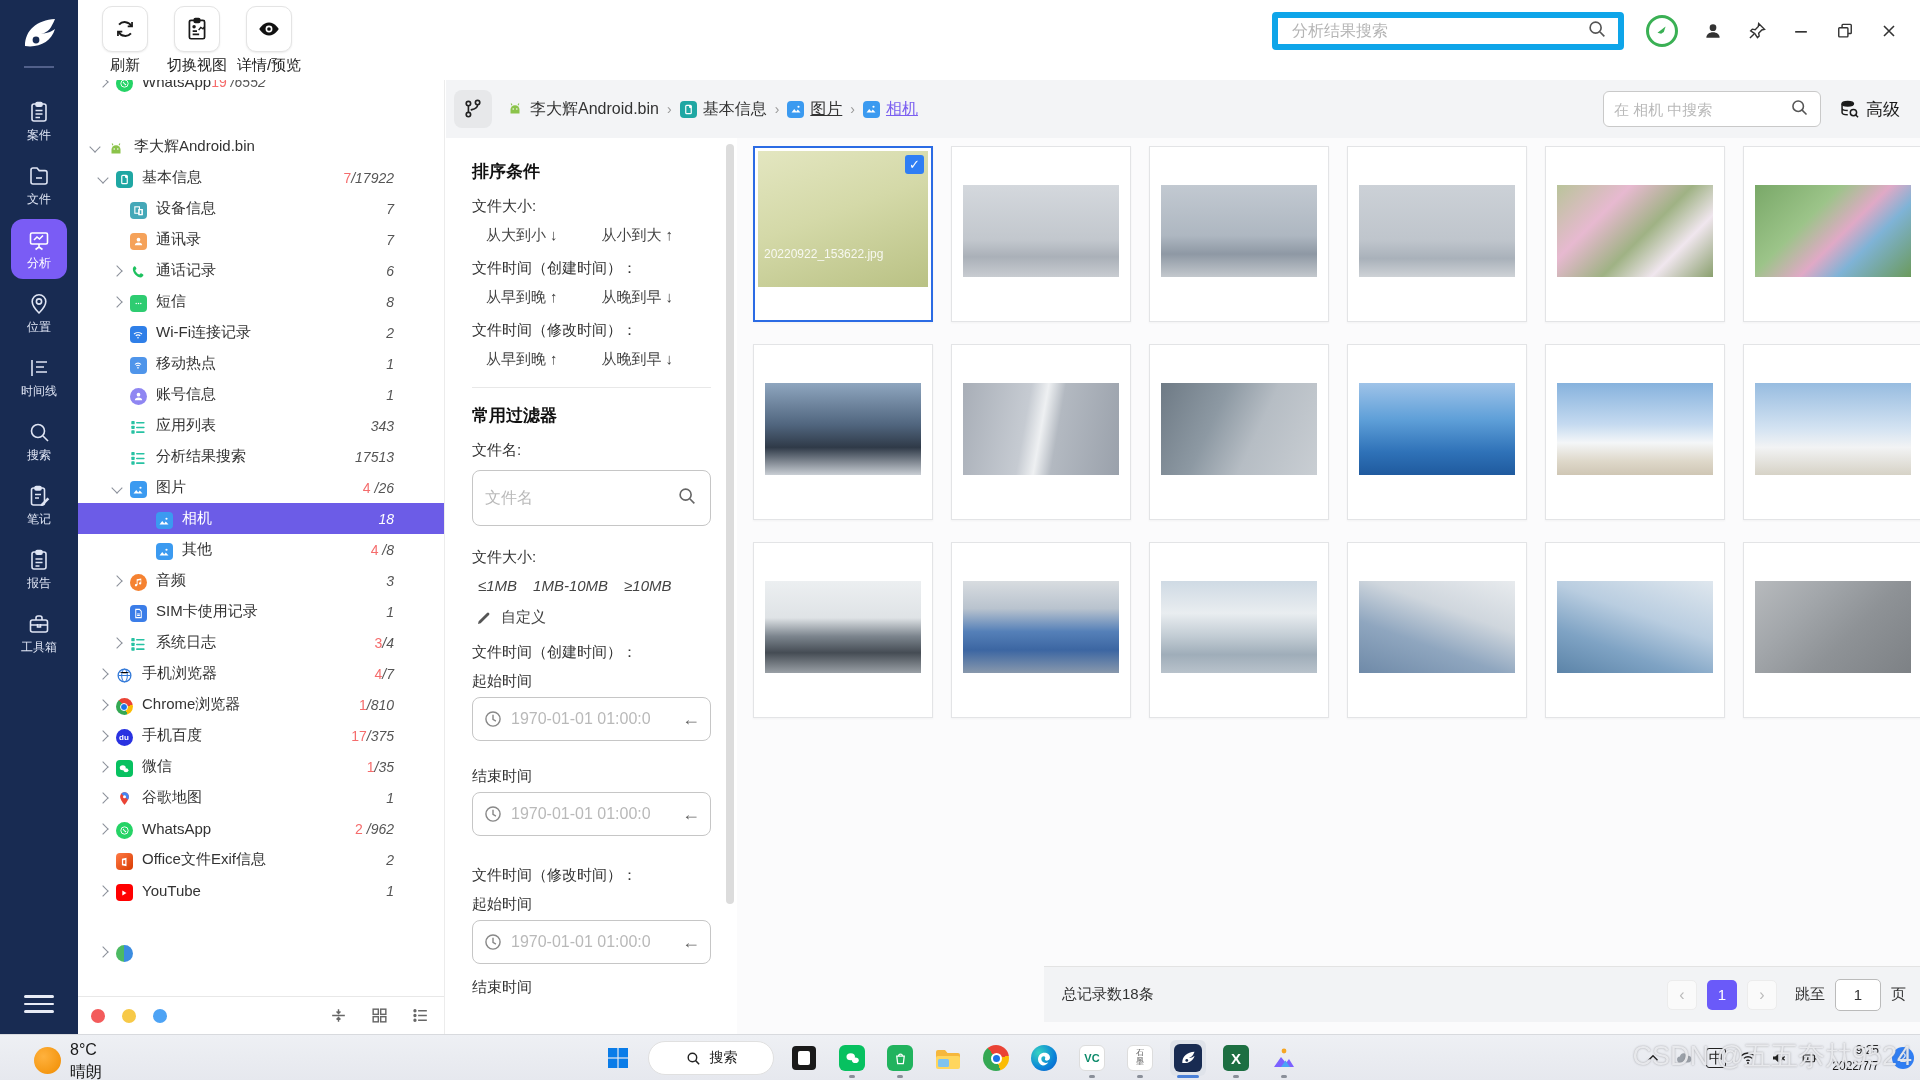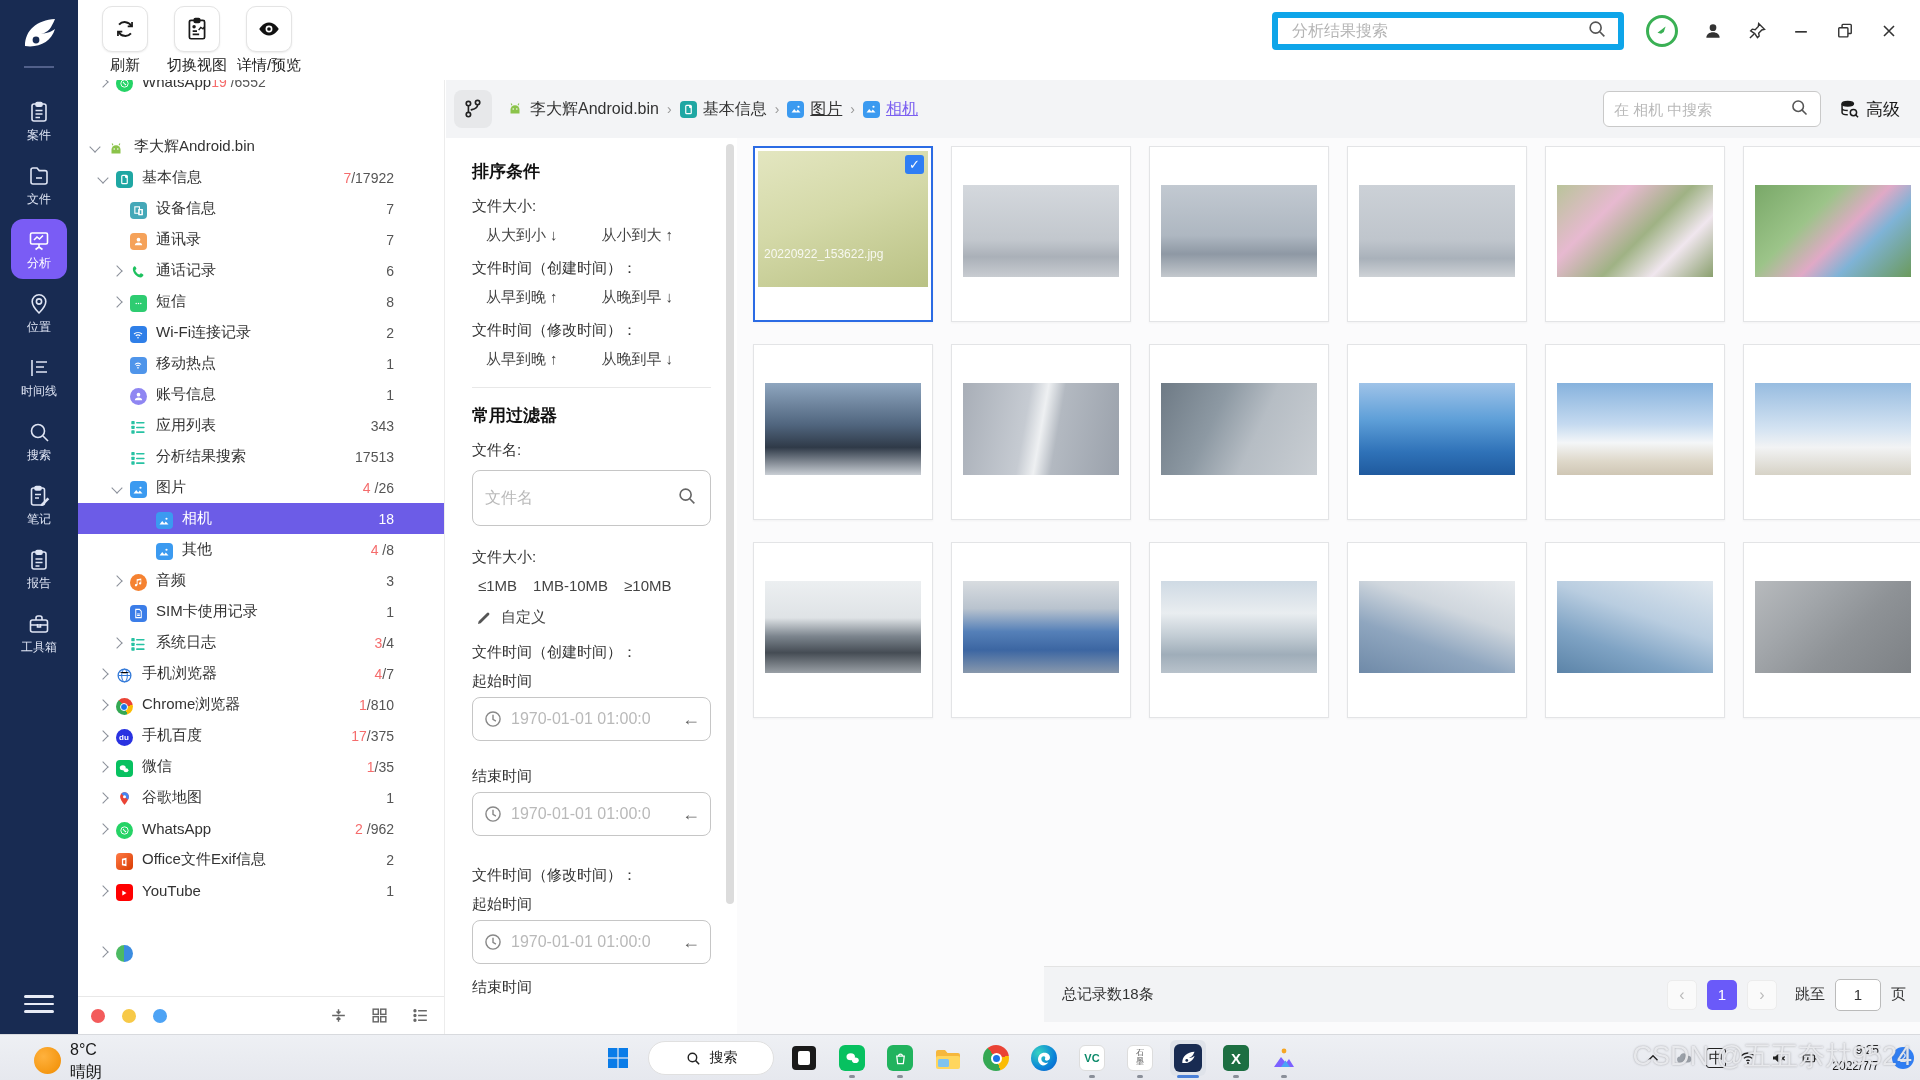--- a/index.html
+++ b/index.html
@@ -44,21 +44,21 @@
   .trow { height:31px; display:flex; align-items:center; font-size:15px; color:#333; cursor:pointer; padding-right:50px; white-space:nowrap; }
   .trow .chevbox { width:18px; height:18px; flex:0 0 18px; display:flex; align-items:center; justify-content:center; }
   .chev { width:8px; height:8px; border-right:1.6px solid #8a8f99; border-bottom:1.6px solid #8a8f99; }
   .chev.r { transform:rotate(-45deg); }
   .chev.v { transform:rotate(45deg); }
   .trow .ticon { width:20px; height:20px; flex:0 0 20px; margin:7px 8px 0 2px; display:flex; align-items:flex-start; justify-content:center; }
   .ic { width:17px; height:17px; border-radius:4px; display:flex; align-items:center; justify-content:center; }
   .trow .tlab { flex:1; overflow:hidden; text-overflow:ellipsis; }
   .trow .tcnt { font-size:14px; }
   .trow .tcnt em { font-style:normal; color:#f56c6c; }
-  .trow .tcnt span { color:#555; }
+  .trow .tcnt span { color:#555;font-style:italic; }
   .trow.sel { background:#6c5ce7; color:#fff; }
   .trow.sel .tcnt span, .trow.sel .tcnt em { color:#fff; }
   .tree-footer { position:absolute; left:0; right:0; bottom:0; height:38px; background:#fff; border-top:1px solid #e8e8e8; display:flex; align-items:center; }
   .dot { width:14px; height:14px; border-radius:50%; margin-right:17px; cursor:pointer; }
   .tf-icons { margin-left:auto; margin-right:14px; display:flex; gap:22px; color:#555; }
   .tf-icons svg { width:19px; height:19px; cursor:pointer; }
 
   
   .right-region { position:absolute; left:446px; top:80px; right:0; bottom:0; background:#fbfbfc; }
   .crumbbar { position:absolute; left:0; right:0; top:0; height:58px; background:#f3f4f6; display:flex; align-items:center; padding:0 20px 0 8px; }
@@ -78,21 +78,21 @@
   .filter-panel { position:absolute; left:0; top:58px; width:291px; bottom:0; background:#fff; overflow:hidden; padding:22px 26px 0 26px; }
   .f-title { font-size:17px; font-weight:bold; color:#111; margin-bottom:14px; }
   .f-label { font-size:15px; color:#333; margin:14px 0 10px 0; }
   .f-opts { display:flex; gap:44px; padding-left:14px; margin-bottom:6px; }
   .f-opt { font-size:15px; color:#444; cursor:pointer; white-space:nowrap; }
   .f-opt .arr { margin-left:4px; }
   .f-divider { height:1px; background:#e8e8e8; margin:18px 0 16px 0; }
   .f-input { height:56px; border:1px solid #c6c6c6; border-radius:8px; display:flex; align-items:center; padding:0 12px; background:#fff; margin:4px 0 10px 0; }
   .f-input input { border:none; outline:none; flex:1; width:50px; font-size:16px; color:#333; font-family:inherit; }
   .f-input input::placeholder { color:#b9b9b9; }
-  .chips { display:flex; gap:16px; padding-left:6px; font-size:15px; color:#444; margin-bottom:14px; }
+  .chips { display:flex; gap:16px; padding-left:6px; font-size:15px; color:#444; margin-bottom:14px;font-style:italic; }
   .chips span { cursor:pointer; white-space:nowrap; }
   .custom-row { display:flex; align-items:center; gap:9px; font-size:15px; color:#444; padding-left:4px; margin-bottom:16px; cursor:pointer; }
   .date-input { height:44px; border:1px solid #c6c6c6; border-radius:8px; display:flex; align-items:center; padding:0 10px; gap:8px; margin:6px 0 14px 0; }
   .date-input .dval { flex:1; font-size:16px; color:#b9b9b9; white-space:nowrap; overflow:hidden; }
   .date-input .back { color:#666; font-size:18px; }
   .f-scrollbar { position:absolute; right:3px; top:6px; width:8px; height:760px; background:#dcdcdc; border-radius:4px; }
 
   
   .grid-area { position:absolute; left:299px; top:58px; right:0; bottom:0; background:#fbfbfc; overflow:hidden; }
   .cards { position:absolute; left:8px; top:8px; display:grid; grid-template-columns:repeat(6,180px); grid-auto-rows:176px; column-gap:18px; row-gap:22px; }

